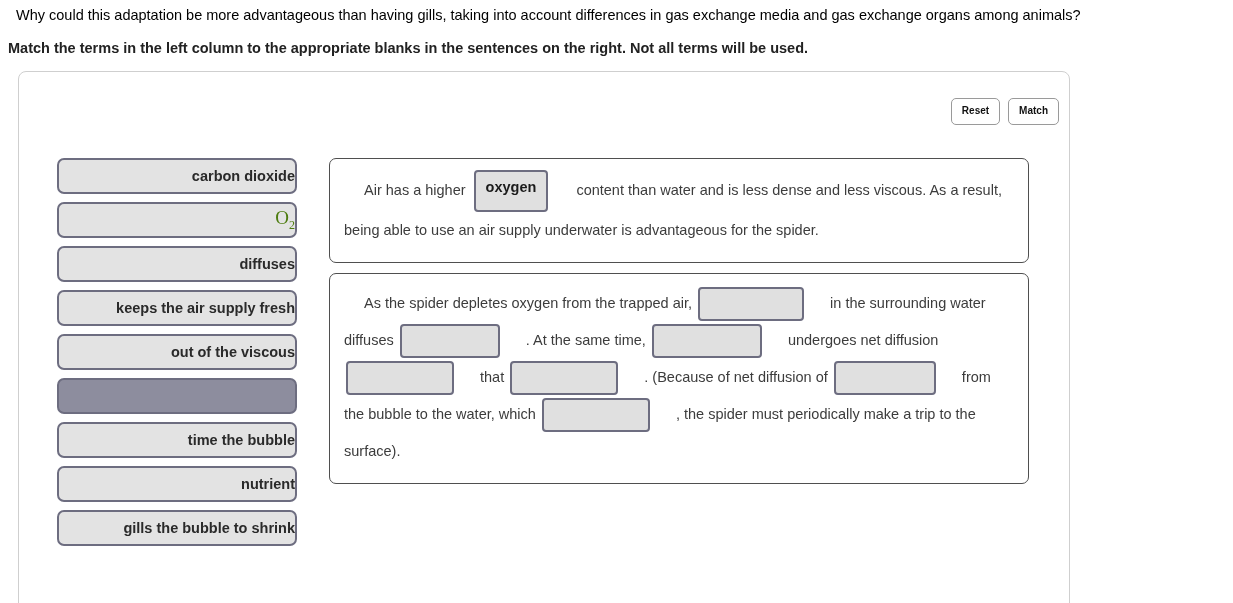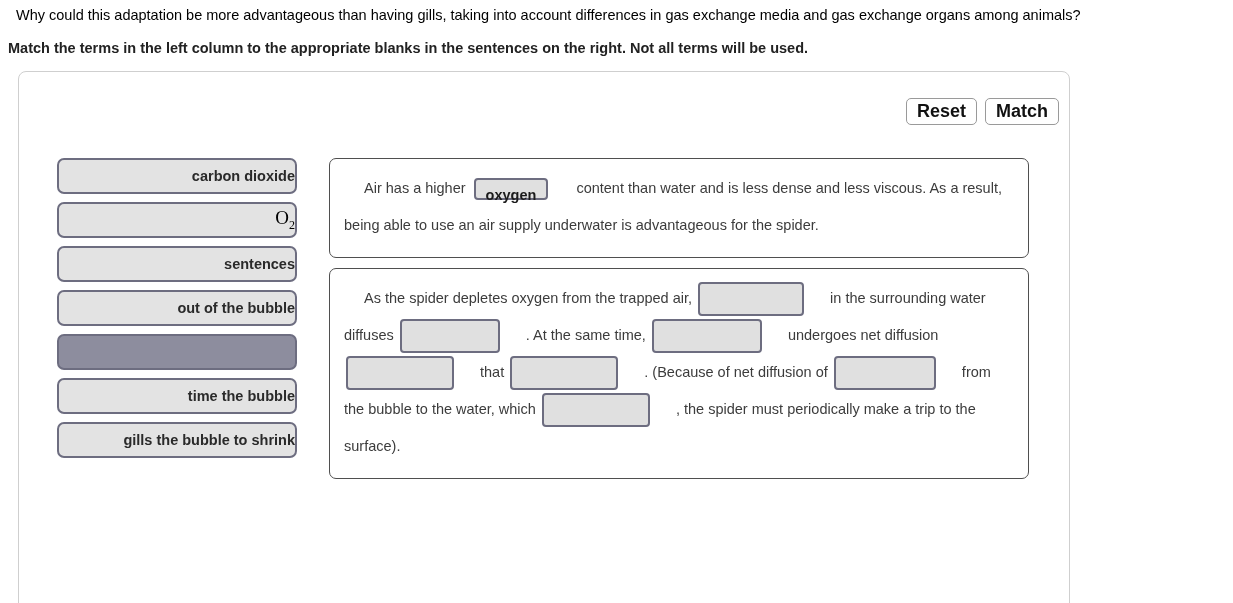--- a/index.html
+++ b/index.html
@@ -58,21 +58,21 @@
     right: 10px;
     top: 26px;
     display: flex;
     gap: 8px;
   }
   .tool-btn {
     background: #ffffff;
     border: 1px solid #9a9a9a;
     border-radius: 5px;
     font-family: "Liberation Sans", sans-serif;
-    font-size: 18px;
+    font-size: 10px;
     font-weight: bold;
     color: #111111;
     padding: 4px 10px 5px 10px;
     cursor: pointer;
     line-height: 16px;
   }
 
   
   .terms-column {
     position: absolute;
@@ -99,21 +99,21 @@
   }
   .term-item.used {
     background: #8d8d9e;
     border-color: #6d6d80;
     color: transparent;
   }
   .term-item .sub-formula {
     font-family: "Liberation Serif", serif;
     font-weight: normal;
     font-size: 19px;
-    color: #000000;
+    color: #4d7c0f;
   }
   .term-item .sub-formula sub {
     font-size: 12px;
   }
 
   
   .sentences {
     position: absolute;
     left: 310px;
     top: 86px;
@@ -143,21 +143,21 @@
     background: #e0e0e0;
     border: 2px solid #6d6d80;
     border-radius: 4px;
     box-sizing: border-box;
     margin: 0 2px;
     cursor: pointer;
   }
   .filled {
     display: inline-block;
     vertical-align: middle;
-    height: 22px;
+    height: 42px;
     line-height: 30px;
     padding: 0 10px;
     background: #e0e0e0;
     border: 2px solid #6d6d80;
     border-radius: 4px;
     box-sizing: border-box;
     margin: 0 4px;
     font-weight: bold;
     font-size: 14.5px;
     color: #1b1b1b;
@@ -178,28 +178,34 @@
   </div>
 
   <div class="terms-column" id="terms-column">
       <div class="term-item">
         <span>carbon dioxide</span>
       </div>
       <div class="term-item">
         <span class="sub-formula"><span>O</span><sub>2</sub></span>
       </div>
       <div class="term-item">
-        <span>sentences</span>
-      </div>
-      <div class="term-item">
-        <span>out of the bubble</span>
+        <span>diffuses</span>
+      </div>
+      <div class="term-item">
+        <span>keeps the air supply fresh</span>
+      </div>
+      <div class="term-item">
+        <span>out of the viscous</span>
       </div>
       <div class="term-item used"></div>
       <div class="term-item">
         <span>time the bubble</span>
+      </div>
+      <div class="term-item">
+        <span>nutrient</span>
       </div>
       <div class="term-item">
         <span>gills the bubble to shrink</span>
       </div>
     </div>
 
   <div class="sentences" id="sentences-column">
       <div class="sentence-box"><span class="seg" style="white-space: normal;">Air has a higher </span><span class="filled">oxygen</span><span class="seg" style="white-space: normal;"> content than water and is less dense and less viscous. As a result, being able to use an air supply underwater is advantageous for the spider.</span></div>
       <div class="sentence-box"><span class="seg" style="white-space: normal;">As the spider depletes oxygen from the trapped air, </span><span class="blank" style="width: 106px;"></span><span class="seg" style="white-space: normal;"> in the surrounding water diffuses </span><span class="blank" style="width: 100px;"></span><span class="seg" style="white-space: normal;"> . At the same time, </span><span class="blank" style="width: 110px;"></span><span class="seg" style="white-space: normal;"> undergoes net diffusion </span><span class="blank" style="width: 108px;"></span><span class="seg" style="white-space: normal;"> that </span><span class="blank" style="width: 108px;"></span><span class="seg" style="white-space: normal;"> . (Because of net diffusion of </span><span class="blank" style="width: 102px;"></span><span class="seg" style="white-space: normal;"> from the bubble to the water, which </span><span class="blank" style="width: 108px;"></span><span class="seg" style="white-space: normal;"> , the spider must periodically make a trip to the surface).</span></div>
     </div>

